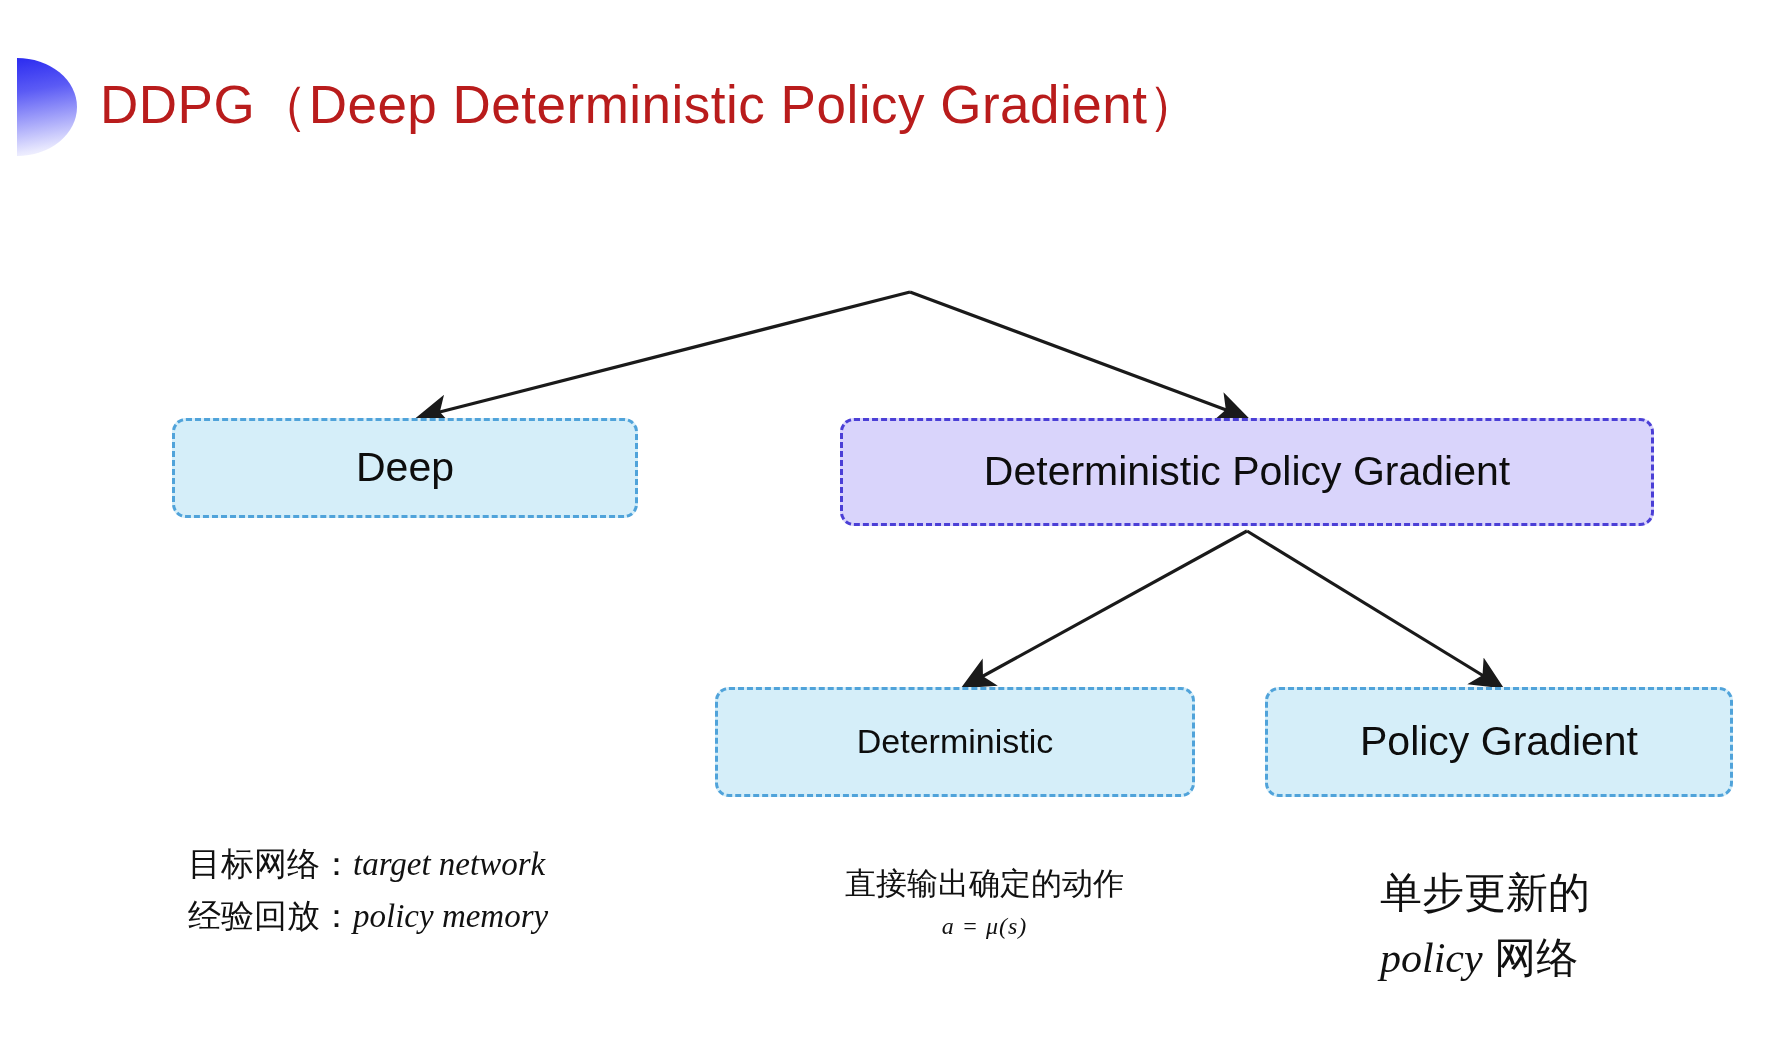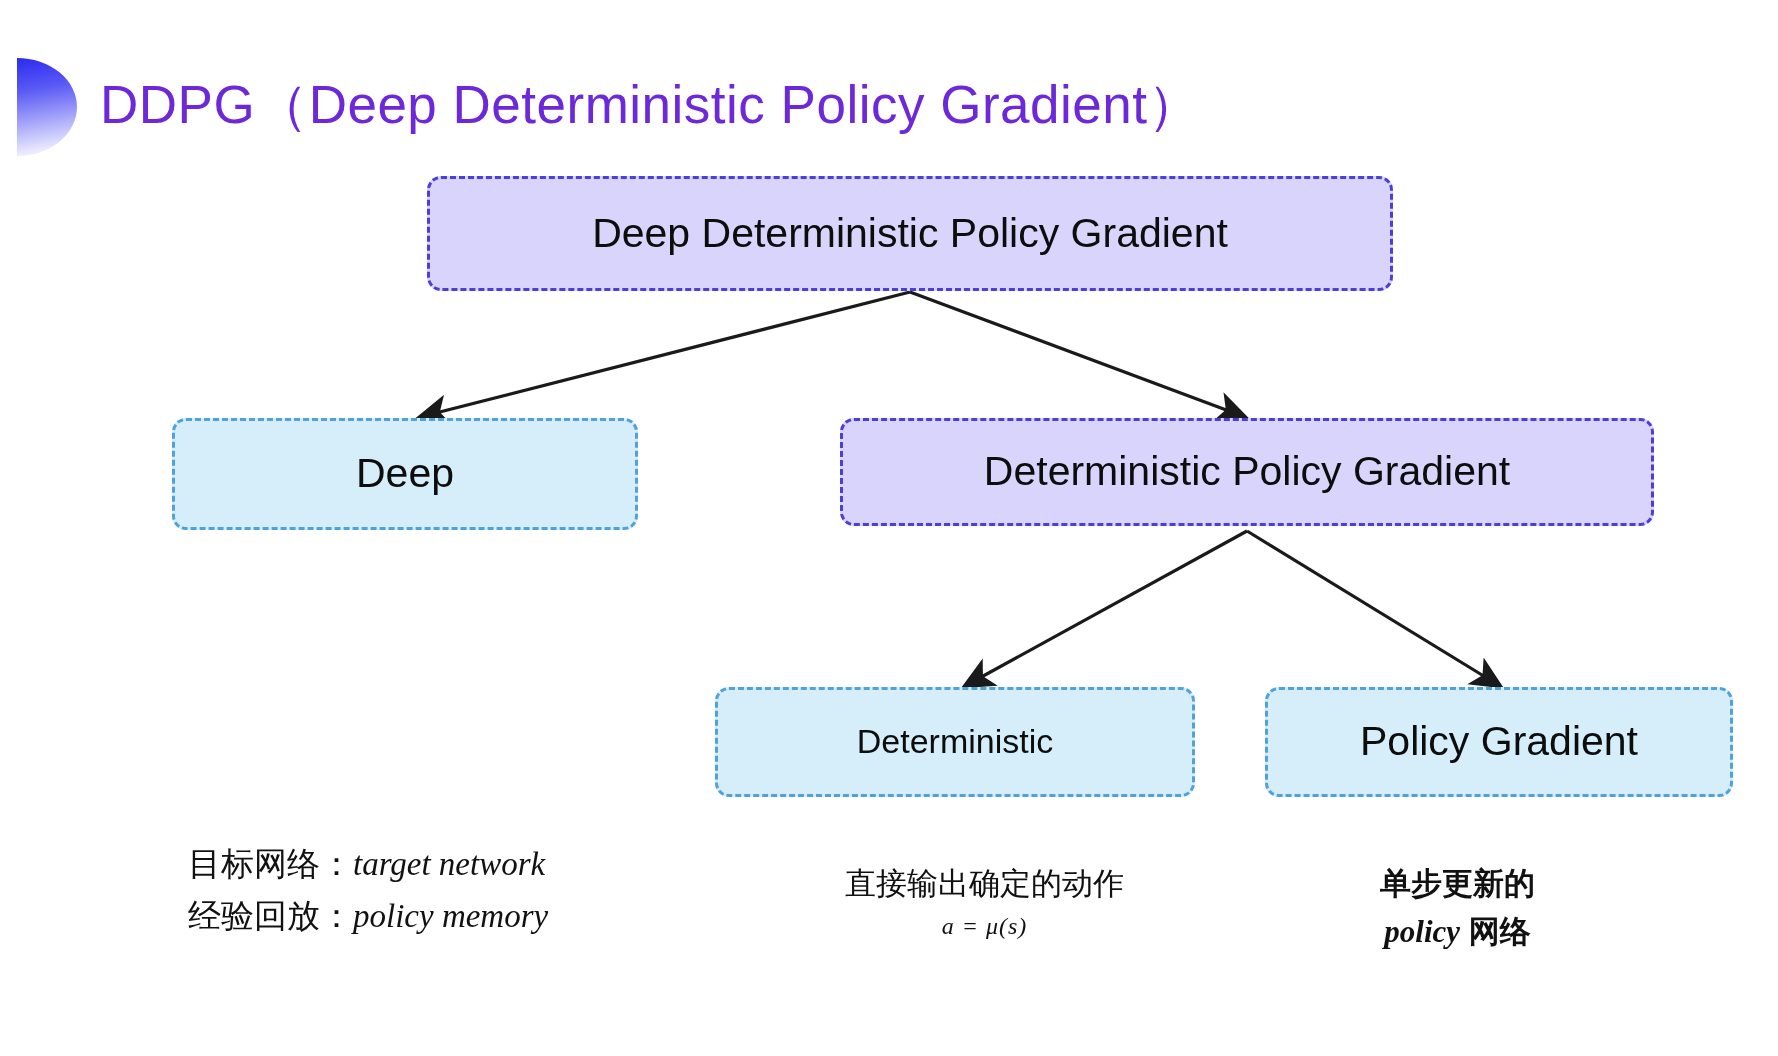--- a/index.html
+++ b/index.html
@@ -27,21 +27,21 @@
     height: 98px;
     border-top-right-radius: 60px 49px;
     border-bottom-right-radius: 60px 49px;
     background: linear-gradient(170deg, #2b2bf0 0%, #5b5bf5 32%, #a6a6fa 62%, #e8e8fe 88%, #ffffff 100%);
   }
   .title-text {
     position: absolute;
     left: 100px;
     top: 70px;
     font-size: 53px;
-    color: #6d28d9;
+    color: #b91c1c;
     letter-spacing: 0.5px;
     white-space: nowrap;
     font-weight: 400;
   }
   .arrows {
     position: absolute;
     left: 0;
     top: 0;
     width: 1778px;
     height: 1056px;
@@ -64,21 +64,21 @@
   .node.purple {
     background: #d9d4fb;
     border: 3px dashed #4b3fd6;
   }
   .node.blue {
     background: #d5eef9;
     border: 3px dashed #50a3da;
   }
 
   #node-root   { left: 427px; top: 176px;  width: 966px; height: 115px; font-size: 41px; }
-  #node-deep   { left: 172px; top: 418px;  width: 466px; height: 112px; font-size: 41px; }
+  #node-deep   { left: 172px; top: 418px;  width: 466px; height: 100px; font-size: 41px; }
   #node-dpg    { left: 840px; top: 418px;  width: 814px; height: 108px; font-size: 41px; }
   #node-det    { left: 715px; top: 687px;  width: 480px; height: 110px; font-size: 34px; }
   #node-pg     { left: 1265px; top: 687px; width: 468px; height: 110px; font-size: 41px; }
 
   
   .caption {
     position: absolute;
     color: #111111;
     line-height: 1.55;
     white-space: nowrap;
@@ -108,23 +108,21 @@
   #caption-mid .formula {
     font-family: "Liberation Serif", "DejaVu Serif", serif;
     font-style: italic;
     font-size: 24px;
     letter-spacing: 1px;
   }
 
   #caption-right {
     left: 1380px;
     top: 860px;
-    font-size: 31px;
-    text-align: center;
-    font-weight: bold;
+    font-size: 42px;
   }
   #caption-right .line { display: block; }
 
   
   .bottom-rule {
     position: absolute;
     left: 0;
     bottom: 0;
     width: 1778px;
     height: 6px;
@@ -148,21 +146,20 @@
 
     <line x1="910" y1="292" x2="420" y2="417" stroke="#1a1a1a" stroke-width="3.2" marker-end="url(#arrowhead)"></line>
 
     <line x1="910" y1="292" x2="1245" y2="417" stroke="#1a1a1a" stroke-width="3.2" marker-end="url(#arrowhead)"></line>
 
     <line x1="1247" y1="531" x2="965" y2="686" stroke="#1a1a1a" stroke-width="3.2" marker-end="url(#arrowhead)"></line>
 
     <line x1="1247" y1="531" x2="1500" y2="686" stroke="#1a1a1a" stroke-width="3.2" marker-end="url(#arrowhead)"></line>
   </svg>
 
-  <div class="node purple" id="node-root">Deep Deterministic Policy Gradient</div>
 
   <div class="node blue" id="node-deep">Deep</div>
 
   <div class="node purple" id="node-dpg">Deterministic Policy Gradient</div>
 
   <div class="node blue" id="node-det">Deterministic</div>
 
   <div class="node blue" id="node-pg">Policy Gradient</div>
 
   <div class="caption" id="caption-left">

